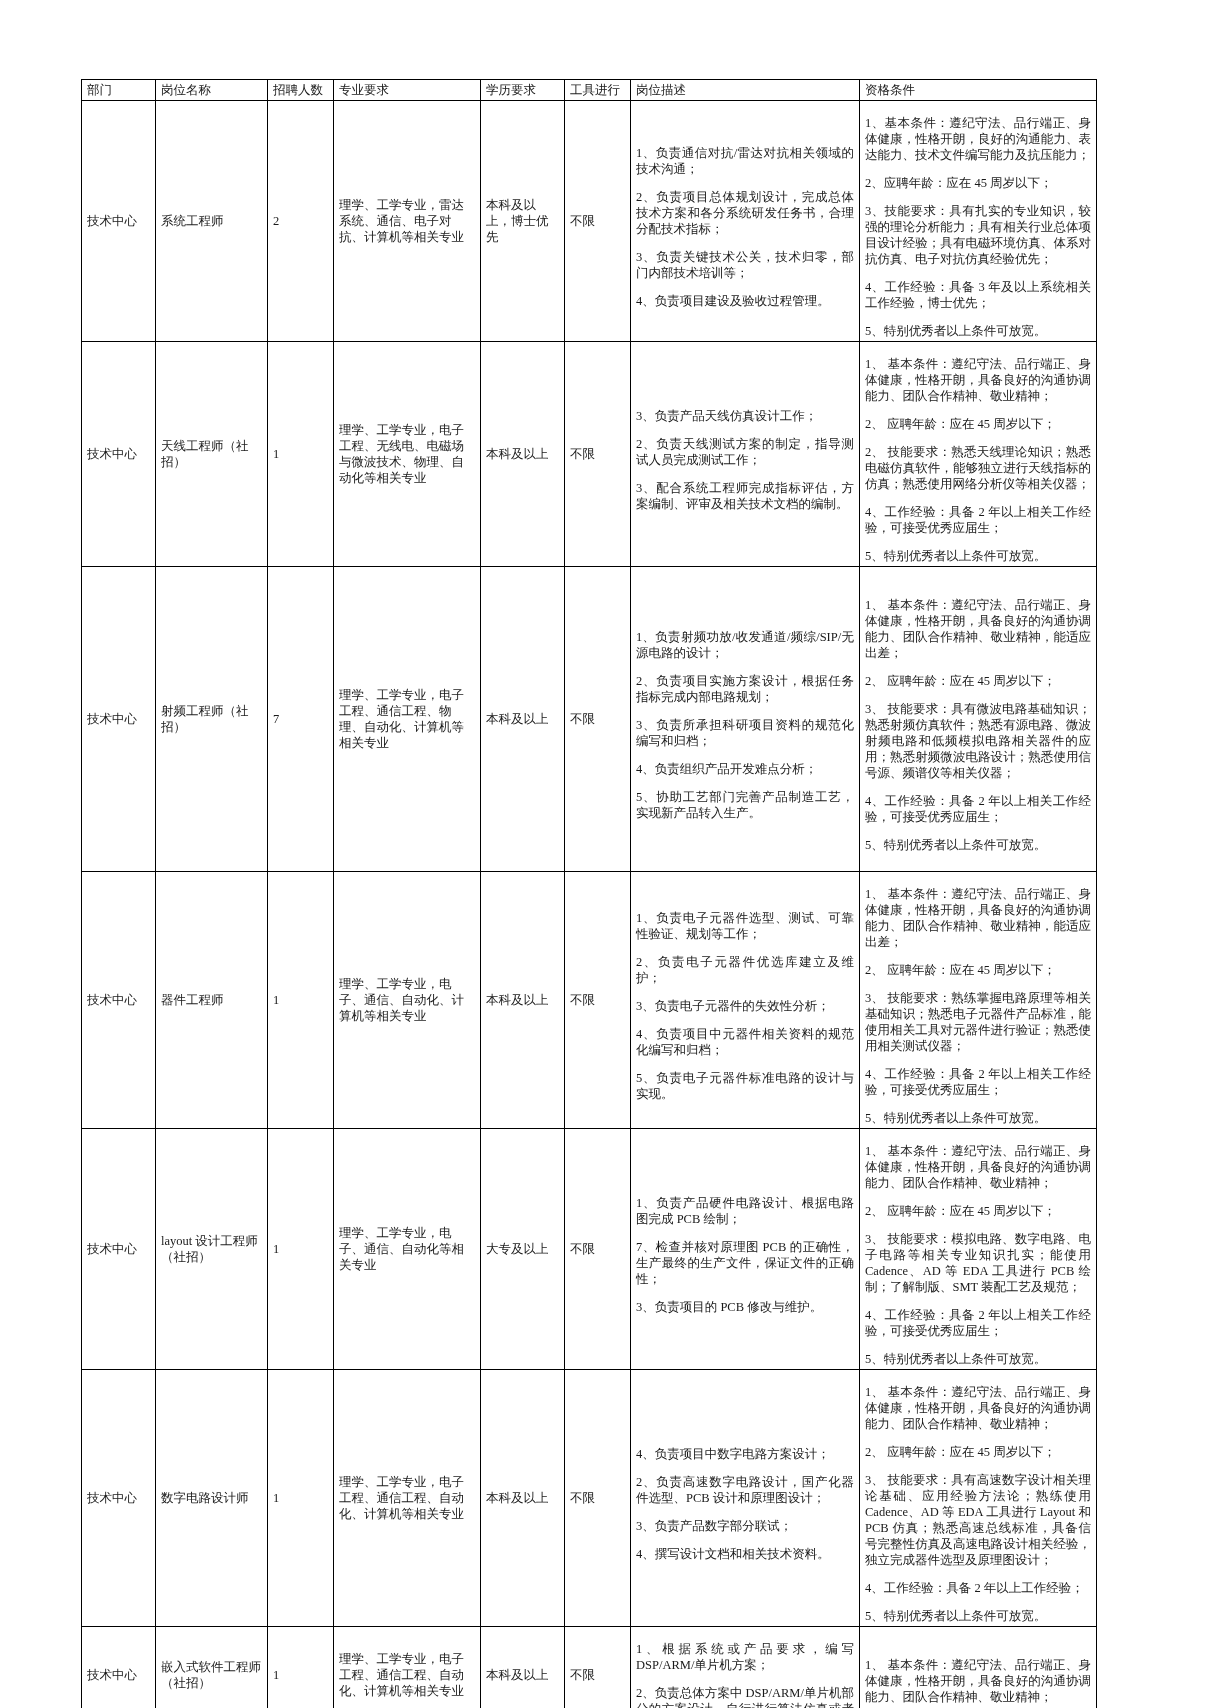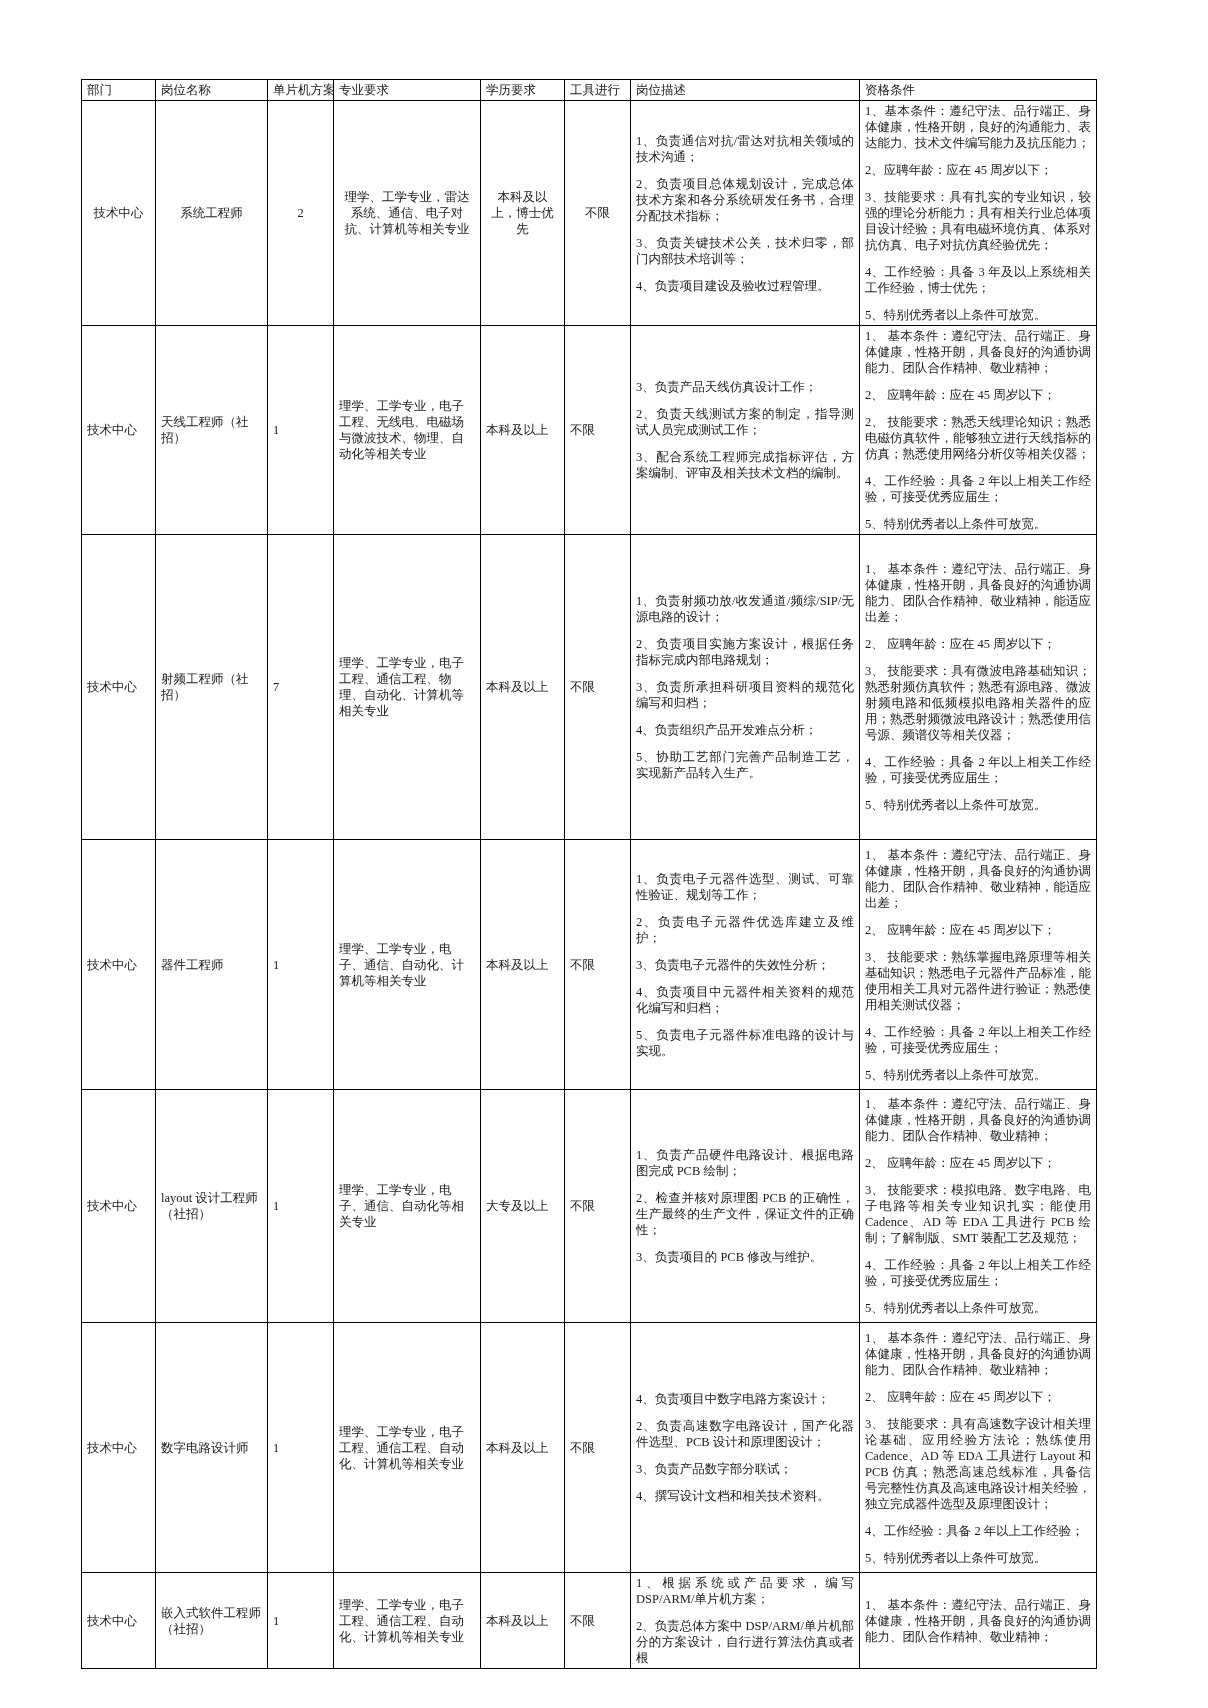--- a/index.html
+++ b/index.html
@@ -37,26 +37,26 @@
   }
   .job-table thead th{
     height:13px;
     white-space:nowrap;
     overflow:hidden;
   }
   .job-table td.rich{
     text-align:justify;
   }
   .job-table td.rich p{
-    margin:0 0 11px 0;
+    margin:12px 0 11px 0;
   }
   .job-table td.rich p:last-child{
     margin-bottom:0;
   }
-  .row-0 td{height:210px;text-align:center;}
+  .row-0 td{height:210px;}
   .row-1 td{height:199px;}
   .row-2 td{height:300px;}
   .row-3 td{height:245px;}
   .row-4 td{height:228px;}
   .row-5 td{height:245px;}
   .row-6 td{height:91px;}
   .row-6 td .clip{
     max-height:91px;
     overflow:hidden;
   }
@@ -73,21 +73,21 @@
       <col style="width:147px">
       <col style="width:84px">
       <col style="width:66px">
       <col style="width:229px">
       <col style="width:237px">
     </colgroup>
     <thead>
       <tr>
         <th>部门</th>
         <th>岗位名称</th>
-        <th>单片机方案</th>
+        <th>招聘人数</th>
         <th>专业要求</th>
         <th>学历要求</th>
         <th>工具进行</th>
         <th>岗位描述</th>
         <th>资格条件</th>
       </tr>
     </thead>
     <tbody>
         <tr class="row-0">
           <td>技术中心</td>
@@ -193,21 +193,21 @@
         <tr class="row-4">
           <td>技术中心</td>
           <td>layout 设计工程师（社招）</td>
           <td>1</td>
           <td>理学、工学专业，电子、通信、自动化等相关专业</td>
           <td>大专及以上</td>
           <td>不限</td>
           <td class="rich">
             <div>
               <p>1、负责产品硬件电路设计、根据电路图完成 PCB 绘制；</p>
-              <p>2、检查并核对原理图 PCB 的正确性，生产最终的生产文件，保证文件的正确性；</p>
+              <p>7、检查并核对原理图 PCB 的正确性，生产最终的生产文件，保证文件的正确性；</p>
               <p>3、负责项目的 PCB 修改与维护。</p>
             </div>
           </td>
           <td class="rich">
             <div>
               <p>1、 基本条件：遵纪守法、品行端正、身体健康，性格开朗，具备良好的沟通协调能力、团队合作精神、敬业精神；</p>
               <p>2、 应聘年龄：应在 45 周岁以下；</p>
               <p>3、 技能要求：模拟电路、数字电路、电子电路等相关专业知识扎实；能使用 Cadence、AD 等 EDA 工具进行 PCB 绘制；了解制版、SMT 装配工艺及规范；</p>
               <p>4、工作经验：具备 2 年以上相关工作经验，可接受优秀应届生；</p>
               <p>5、特别优秀者以上条件可放宽。</p>

